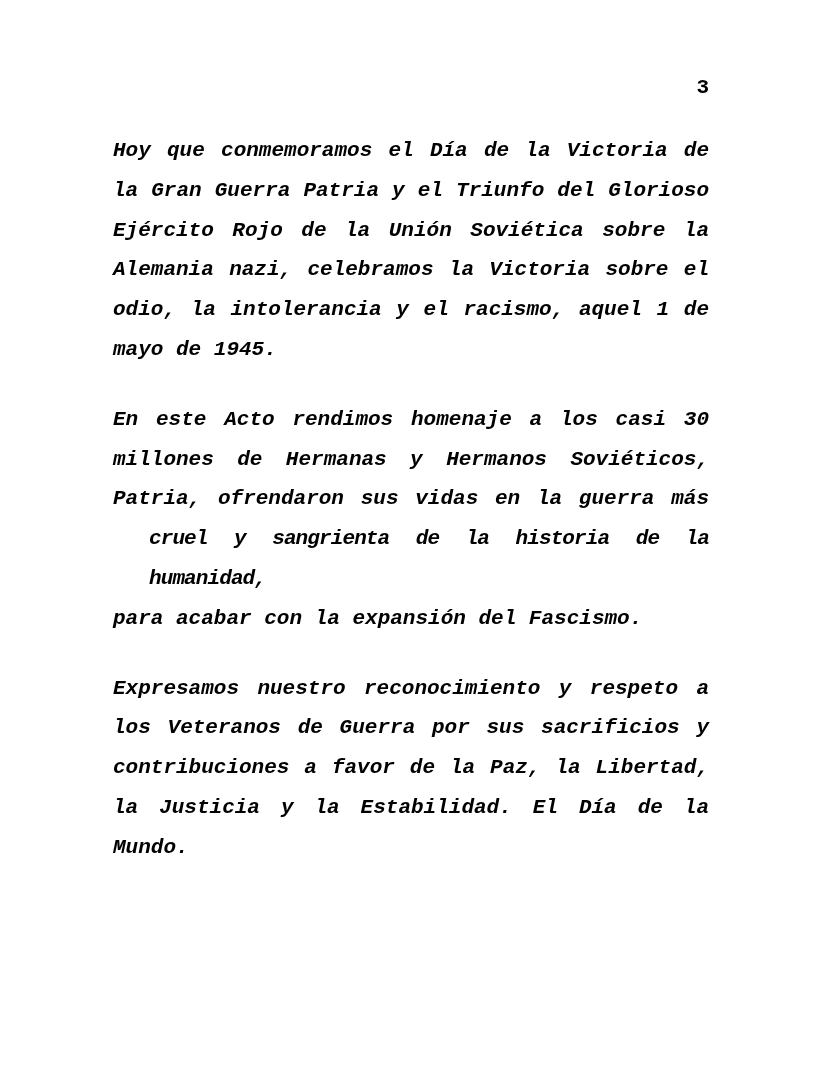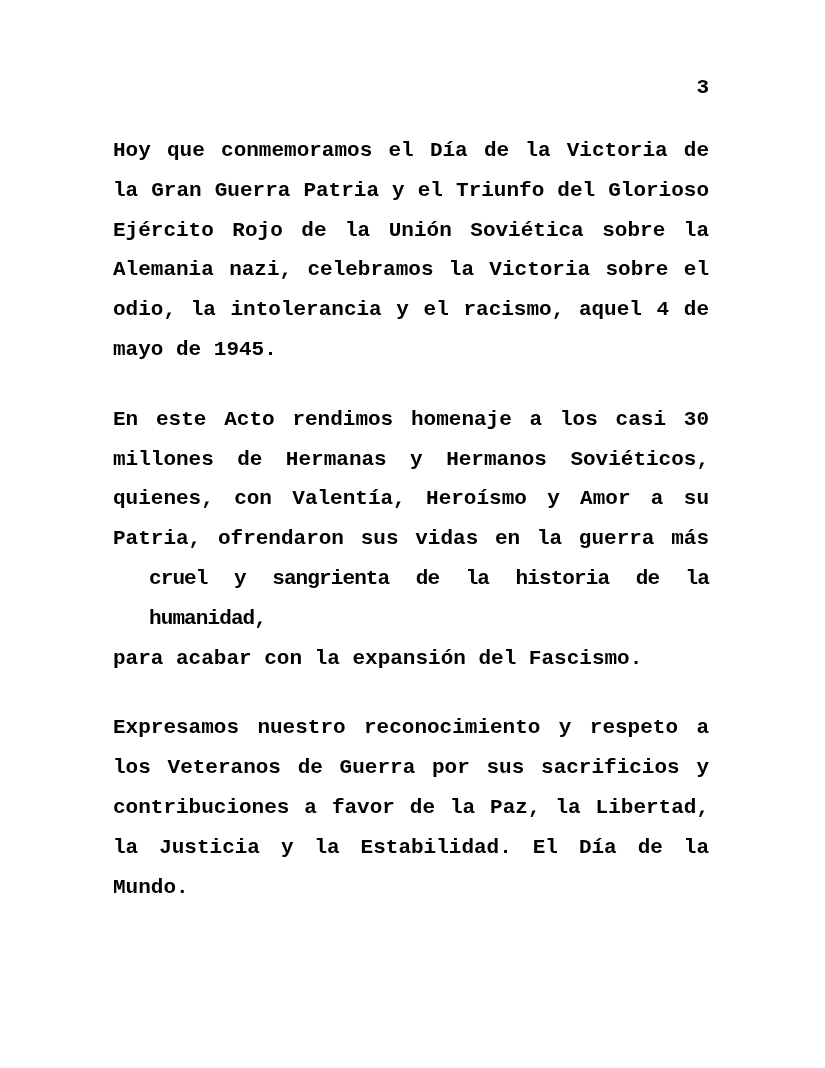--- a/index.html
+++ b/index.html
@@ -29,20 +29,21 @@
   .body-text {
     position: absolute;
     top: 131px;
     left: 113px;
     width: 596px;
     font-size: 21px;
     line-height: 39.8px;
   }
   .paragraph {
     margin: 0 0 30px 0;
+    font-style: italic;
   }
   .line {
     text-align: justify;
     text-align-last: justify;
     text-justify: inter-word;
   }
   .line.last {
     text-align-last: left;
   }
   .line.tight {
@@ -57,28 +58,27 @@
 
   <div class="page-number">3</div>
 
   <div class="body-text">
 
     <div class="paragraph">
       <div class="line">Hoy que conmemoramos el Día de la Victoria de</div>
       <div class="line">la Gran Guerra Patria y el Triunfo del Glorioso</div>
       <div class="line">Ejército Rojo de la Unión Soviética sobre la</div>
       <div class="line">Alemania nazi, celebramos la Victoria sobre el</div>
-      <div class="line">odio, la intolerancia y el racismo, aquel 4 de</div>
+      <div class="line">odio, la intolerancia y el racismo, aquel 1 de</div>
       <div class="line last">mayo de 1945.</div>
     </div>
 
     <div class="paragraph">
       <div class="line">En este Acto rendimos homenaje a los casi 30</div>
       <div class="line">millones de Hermanas y Hermanos Soviéticos,</div>
-      <div class="line">quienes, con Valentía, Heroísmo y Amor a su</div>
       <div class="line">Patria, ofrendaron sus vidas en la guerra más</div>
       <div class="line tight">cruel y sangrienta de la historia de la humanidad,</div>
       <div class="line last">para acabar con la expansión del Fascismo.</div>
     </div>
 
     <div class="paragraph">
       <div class="line">Expresamos nuestro reconocimiento y respeto a</div>
       <div class="line">los Veteranos de Guerra por sus sacrificios y</div>
       <div class="line">contribuciones a favor de la Paz, la Libertad,</div>
       <div class="line">la Justicia y la Estabilidad. El Día de la</div>

